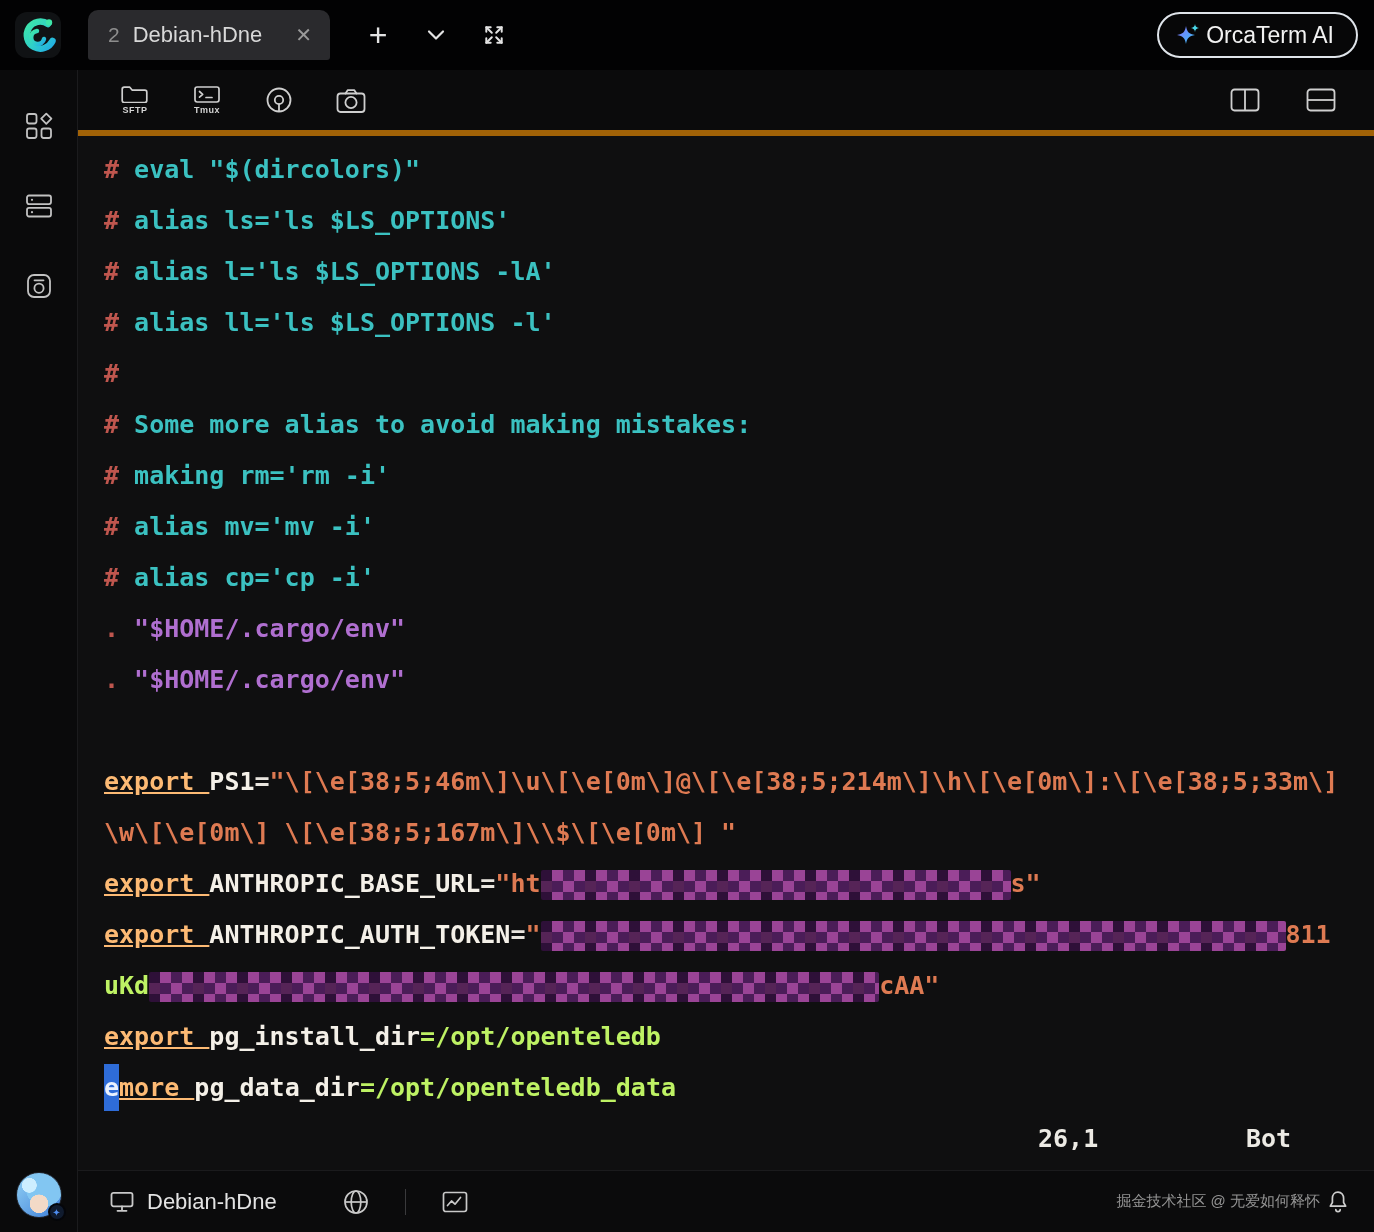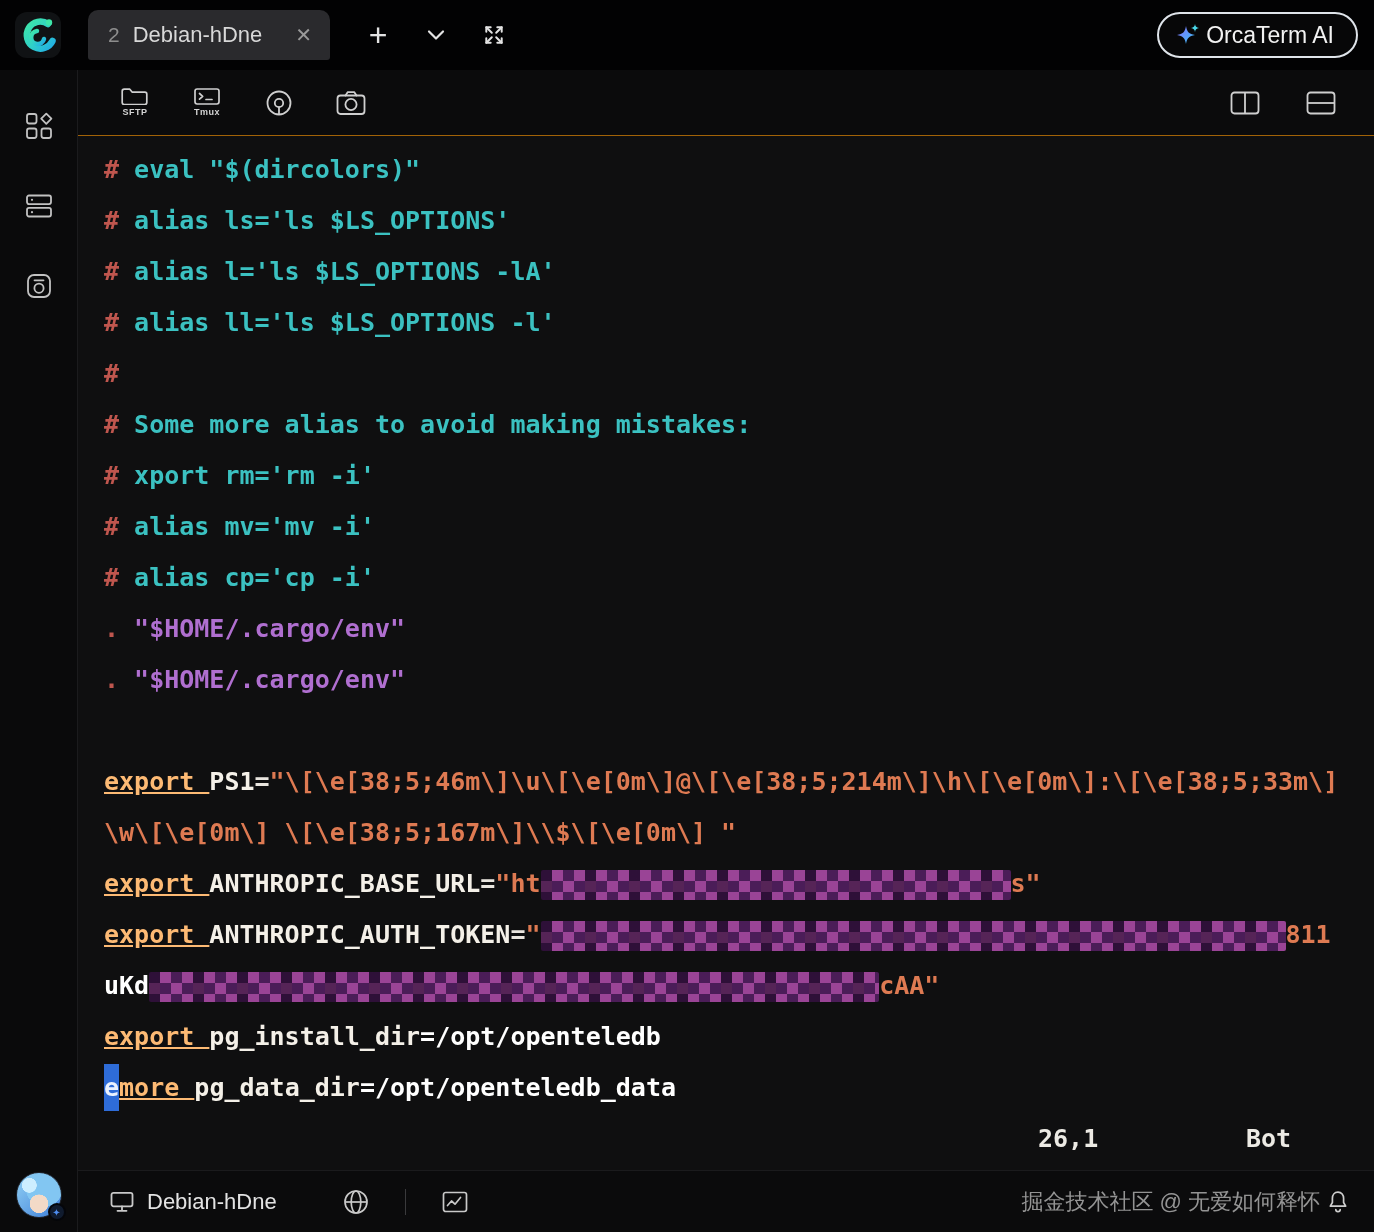--- a/index.html
+++ b/index.html
@@ -31,58 +31,58 @@
       radial-gradient(circle at 50% 70%, #f3dac7 0 24%, rgba(0,0,0,0) 25%),
       radial-gradient(circle at 28% 28%, #cdeeff 0 16%, rgba(0,0,0,0) 17%),
       radial-gradient(circle at 62% 34%, #82c6f2 0 46%, rgba(0,0,0,0) 47%),
       linear-gradient(135deg, #93d2f5, #3d7ed8);
     border:1px solid #20242c; }
   .avatar-badge { position:absolute; right:-4px; bottom:-3px; width:18px; height:18px; border-radius:50%; background:#101b2e; border:2px solid #05060a; display:flex; align-items:center; justify-content:center; color:#4e8df0; font-size:10px; }
 
   .main { flex:1; display:flex; flex-direction:column; min-width:0; }
 
   
-  .toolbar { height:66px; background:#0b0b0c; border-bottom:1px solid #a16207; display:flex; align-items:center; padding:0 30px 0 34px; flex:0 0 auto; }
+  .toolbar { height:66px; background:#0b0b0c; border-bottom:6px solid #a16207; display:flex; align-items:center; padding:0 30px 0 34px; flex:0 0 auto; }
   .tb-item { display:flex; flex-direction:column; align-items:center; justify-content:center; gap:2px; width:46px; cursor:pointer; color:#cfcfcf; }
   .tb-item + .tb-item { margin-left:26px;text-align:center; }
   .tb-label { font-size:9px; font-weight:bold; letter-spacing:.5px; color:#d4d4d4; }
   .tb-right { margin-left:auto; display:flex; align-items:center; gap:30px; }
   .tb-right .tb-item + .tb-item { margin-left:0; }
 
   
   .terminal { flex:1; background:#0f0f10; position:relative; padding:8px 0 0 26px; font-family:"DejaVu Sans Mono", monospace; font-weight:700; font-size:25px; overflow:hidden; }
   .tline { height:51px; line-height:51px; white-space:pre; }
   .seg-hash    { color:#bf564e; }
   .seg-comment { color:#3bc1c1; }
   .seg-purple  { color:#b06fd0; }
   .seg-kw      { color:#fdba74;text-decoration:underline; }
   .seg-var     { color:#f4f0e8; }
   .seg-op      { color:#e9e5df; }
   .seg-str     { color:#de7a52; }
-  .seg-plain   { color:#ffffff; }
+  .seg-plain   { color:#bef264; }
   .cursor { background:#2e6cd8; color:#eaf2ff; padding:9px 0; }
   .redact { display:inline-block; height:30px; vertical-align:middle; border-radius:2px;
     background-image:
       repeating-linear-gradient(90deg, rgba(18,4,24,.5) 0 11px, rgba(0,0,0,0) 11px 44px),
       repeating-conic-gradient(#9a4496 0% 25%, #4b1d58 0% 50%);
     background-size: 88px 30px, 22px 22px; }
   .ruler { position:absolute; color:#eceae4; line-height:51px; top:977px; }
   .ruler-pos { left:960px; }
   .ruler-scroll { left:1168px; }
 
   
   .statusbar { height:62px; background:#0b0b0c; border-top:1px solid #1b1b1d; display:flex; align-items:center; padding:0 24px 0 32px; flex:0 0 auto; }
   .sess { display:flex; align-items:center; gap:13px; cursor:pointer; }
   .sess-label { color:#e3e3e3; font-size:22px; }
   .sb-icon { display:flex; align-items:center; justify-content:center; color:#c9c9c9; cursor:pointer; }
   .sb-globe { margin-left:66px; }
   .sb-div { width:1px; height:26px; background:#3a3a3c; margin-left:36px; }
   .sb-stats { margin-left:36px; }
   .sb-right { margin-left:auto; display:flex; align-items:center; gap:6px; }
-  .watermark { color:#949494; font-size:22px;text-align:center; }
+  .watermark { color:#949494; font-size:15px;text-align:center; }
 
   svg { display:block; }
 </style>
 </head>
 <body>
 
 <div class="app">
 
   <header class="topbar">
     <div class="logo">
@@ -220,21 +220,21 @@
       </div>
 
       <div class="terminal">
         <div>
             <div class="tline"><span class="seg-hash"># </span><span class="seg-comment">eval "$(dircolors)"</span></div>
             <div class="tline"><span class="seg-hash"># </span><span class="seg-comment">alias ls='ls $LS_OPTIONS'</span></div>
             <div class="tline"><span class="seg-hash"># </span><span class="seg-comment">alias l='ls $LS_OPTIONS -lA'</span></div>
             <div class="tline"><span class="seg-hash"># </span><span class="seg-comment">alias ll='ls $LS_OPTIONS -l'</span></div>
             <div class="tline"><span class="seg-hash">#</span></div>
             <div class="tline"><span class="seg-hash"># </span><span class="seg-comment">Some more alias to avoid making mistakes:</span></div>
-            <div class="tline"><span class="seg-hash"># </span><span class="seg-comment">xport rm='rm -i'</span></div>
+            <div class="tline"><span class="seg-hash"># </span><span class="seg-comment">making rm='rm -i'</span></div>
             <div class="tline"><span class="seg-hash"># </span><span class="seg-comment">alias mv='mv -i'</span></div>
             <div class="tline"><span class="seg-hash"># </span><span class="seg-comment">alias cp='cp -i'</span></div>
             <div class="tline"><span class="seg-hash">. </span><span class="seg-purple">"$HOME/.cargo/env"</span></div>
             <div class="tline"><span class="seg-hash">. </span><span class="seg-purple">"$HOME/.cargo/env"</span></div>
             <div class="tline"></div>
             <div class="tline"><span class="seg-kw">export </span><span class="seg-var">PS1</span><span class="seg-op">=</span><span class="seg-str">"\[\e[38;5;46m\]\u\[\e[0m\]@\[\e[38;5;214m\]\h\[\e[0m\]:\[\e[38;5;33m\]</span></div>
             <div class="tline"><span class="seg-str">\w\[\e[0m\] \[\e[38;5;167m\]\\$\[\e[0m\] "</span></div>
             <div class="tline"><span class="seg-kw">export </span><span class="seg-var">ANTHROPIC_BASE_URL</span><span class="seg-op">=</span><span class="seg-str">"ht</span><span class="redact" style="width: 470px;"></span><span class="seg-str">s"</span></div>
             <div class="tline"><span class="seg-kw">export </span><span class="seg-var">ANTHROPIC_AUTH_TOKEN</span><span class="seg-op">=</span><span class="seg-str">"</span><span class="redact" style="width: 745px;"></span><span class="seg-str">811</span></div>
             <div class="tline"><span class="seg-plain">uKd</span><span class="redact" style="width: 730px;"></span><span class="seg-str">cAA"</span></div>

